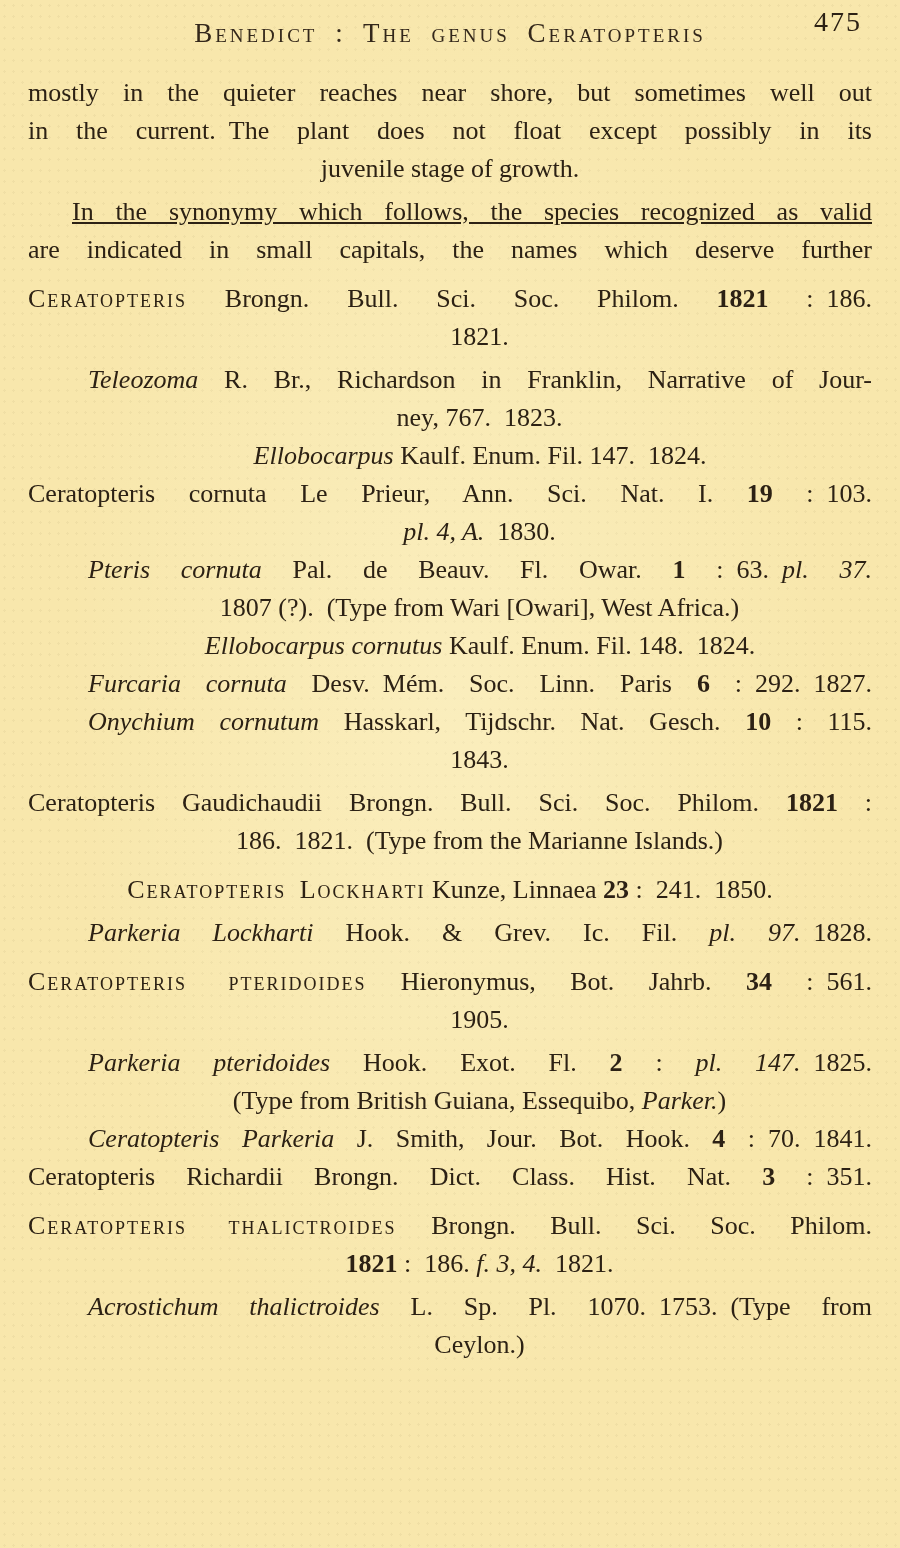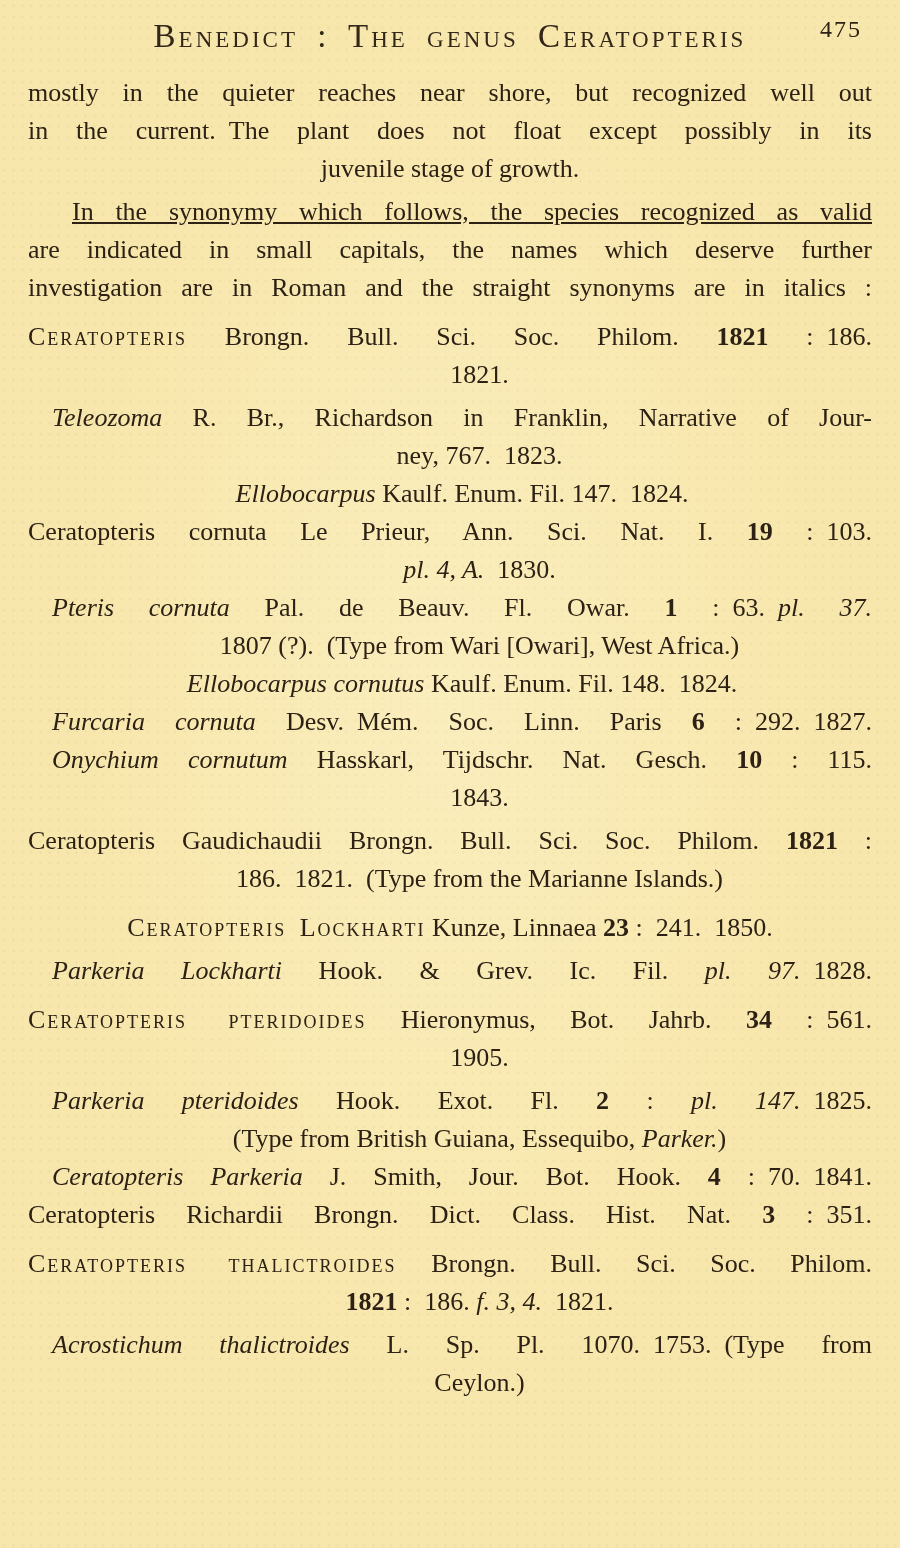--- a/index.html
+++ b/index.html
@@ -27,47 +27,47 @@
     background-size: auto, 9px 11px, auto;
   }
   .running-head {
     position: relative;
     padding-top: 18px;
     height: 40px;
     text-align: center;
   }
   .head-title {
     font-variant: small-caps;
-    font-size: 33px;
+    font-size: 27px;
     letter-spacing: 3px;
     word-spacing: 8px;
     color: #33271a;
   }
   .page-num {
     position: absolute;
     right: 10px;
-    top: 16px;
-    font-size: 24px;
+    top: 6px;
+    font-size: 28px;
     letter-spacing: 2px;
   }
   .content {
     margin-top: 16px;
   }
   .line {
     font-size: 26px;
     line-height: 38px;
     min-height: 38px;
     text-align: center;
   }
   .line.j {
     text-align: justify;
     text-align-last: justify;
   }
   .ind0 { margin-left: 0; }
-  .ind1 { margin-left: 24px; }
+  .ind1 { margin-left: 60px; }
   .ind2 { margin-left: 59px; }
   .ind3 { text-indent: 44px; text-decoration: underline; }
   .g1 { margin-top: 5px; }
   .g2 { margin-top: 11px; }
   .run    { }
   .run-i  { font-style: italic; }
   .run-b  { font-weight: bold; font-family: Liberation Serif, serif; }
   .run-sc {
     font-variant: small-caps;
     letter-spacing: 2px;
@@ -76,26 +76,25 @@
 </style>
 </head>
 <body>
 
 <div class="page">
   <div class="running-head">
     <span class="head-title">Benedict :  The genus Ceratopteris</span>
     <span class="page-num">475</span>
   </div>
   <div class="content">
-      <div class="line ind0 j"><span class="run">mostly in the quieter reaches near shore, but recognized well out</span></div>
+      <div class="line ind0 j"><span class="run">mostly in the quieter reaches near shore, but sometimes well out</span></div>
       <div class="line ind0 j"><span class="run">in the current. The plant does not float except possibly in its</span></div>
       <div class="line ind0"><span class="run">juvenile stage of growth.</span></div>
       <div class="line ind3 j g1"><span class="run">In the synonymy which follows, the species recognized as valid</span></div>
       <div class="line ind0 j"><span class="run">are indicated in small capitals, the names which deserve further</span></div>
-      <div class="line ind0 j"><span class="run">investigation are in Roman and the straight synonyms are in italics :</span></div>
       <div class="line ind0 j g2"><span class="run-sc">Ceratopteris</span><span class="run"> Brongn. Bull. Sci. Soc. Philom. </span><span class="run-b">1821</span><span class="run"> : 186.</span></div>
       <div class="line ind2"><span class="run">1821.</span></div>
       <div class="line ind1 j g1"><span class="run-i">Teleozoma</span><span class="run"> R. Br., Richardson in Franklin, Narrative of Jour-</span></div>
       <div class="line ind2"><span class="run">ney, 767. 1823.</span></div>
       <div class="line ind1"><span class="run-i">Ellobocarpus</span><span class="run"> Kaulf. Enum. Fil. 147. 1824.</span></div>
       <div class="line ind0 j"><span class="run">Ceratopteris cornuta Le Prieur, Ann. Sci. Nat. I. </span><span class="run-b">19</span><span class="run"> : 103.</span></div>
       <div class="line ind2"><span class="run-i">pl. 4, A.</span><span class="run"> 1830.</span></div>
       <div class="line ind1 j"><span class="run-i">Pteris cornuta</span><span class="run"> Pal. de Beauv. Fl. Owar. </span><span class="run-b">1</span><span class="run"> : 63. </span><span class="run-i">pl. 37.</span></div>
       <div class="line ind2"><span class="run">1807 (?). (Type from Wari [Owari], West Africa.)</span></div>
       <div class="line ind1"><span class="run-i">Ellobocarpus cornutus</span><span class="run"> Kaulf. Enum. Fil. 148. 1824.</span></div>

